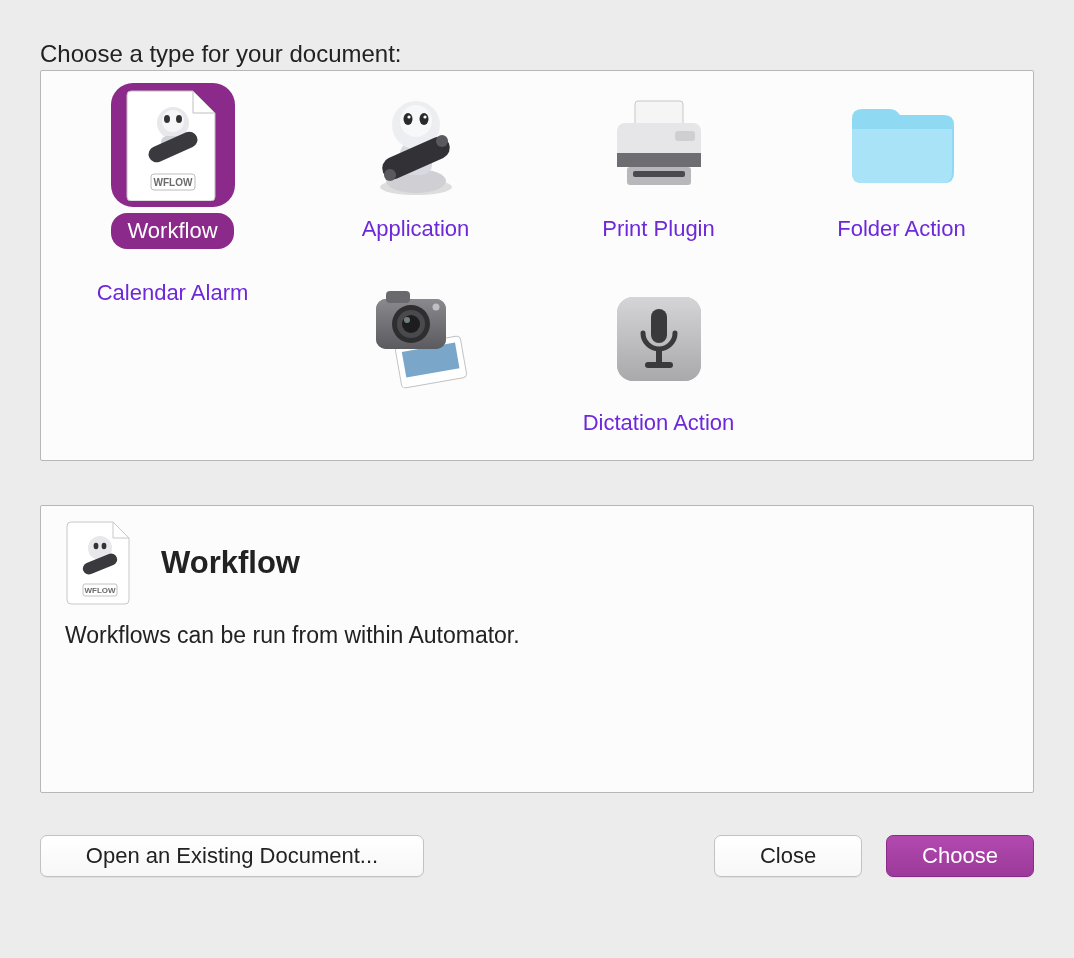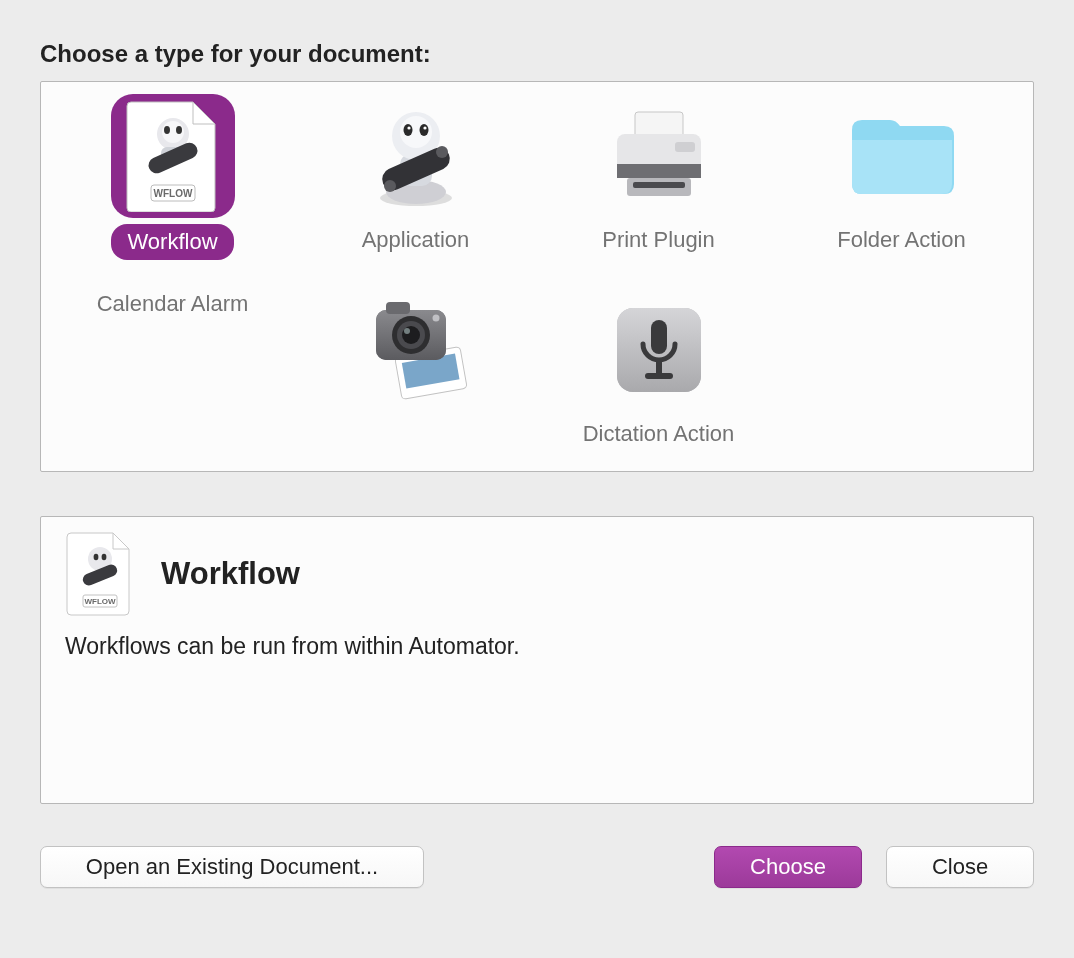--- a/index.html
+++ b/index.html
@@ -6,22 +6,22 @@
   body {
     font-family: -apple-system, "Helvetica Neue", Helvetica, Arial, sans-serif;
     background: #ececec;
     width: 1074px;
     height: 958px;
     padding: 40px;
     color: #222;
   }
   .heading {
     font-size: 24px;
-    font-weight: 700;
-    margin-bottom: 13px;
+    font-weight: 400;
+    margin-bottom: 2px;
   }
   .grid-panel {
     border: 1px solid #b7b7b7;
     background: #fcfcfc;
     border-radius: 2px;
     padding: 12px 20px 22px 20px;
     display: grid;
     grid-template-columns: repeat(4, 1fr);
     row-gap: 28px;
     column-gap: 20px;
@@ -40,21 +40,21 @@
     display: flex;
     align-items: center;
     justify-content: center;
     margin-bottom: 6px;
   }
   .tile.selected .icon-box {
     background: #8b2a8b;
   }
   .tile-label {
     font-size: 22px;
-    color: #737373;
+    color: #6d28d9;
     text-align: center;
     line-height: 1.25;
     padding: 2px 14px;
     border-radius: 14px;
     min-height: 30px;
   }
   .tile.selected .tile-label {
     background: #8b2a8b;
     color: #fff;
     font-weight: 500;
@@ -249,15 +249,15 @@
       </svg>
     </div>
     <div class="desc-title">Workflow</div>
   </div>
   <div class="desc-body">Workflows can be run from within Automator.</div>
 </div>
 
 <div class="button-row">
   <button class="btn wide">Open an Existing Document...</button>
   <div class="spacer"></div>
+  <button class="btn close">Close</button>
   <button class="btn primary">Choose</button>
-  <button class="btn close">Close</button>
 </div>
 
 </body></html>

